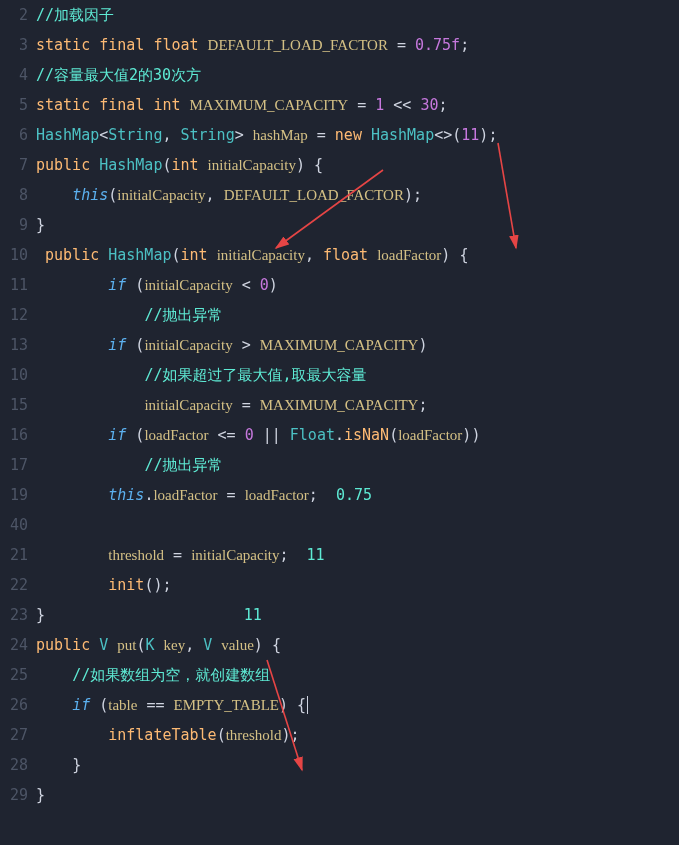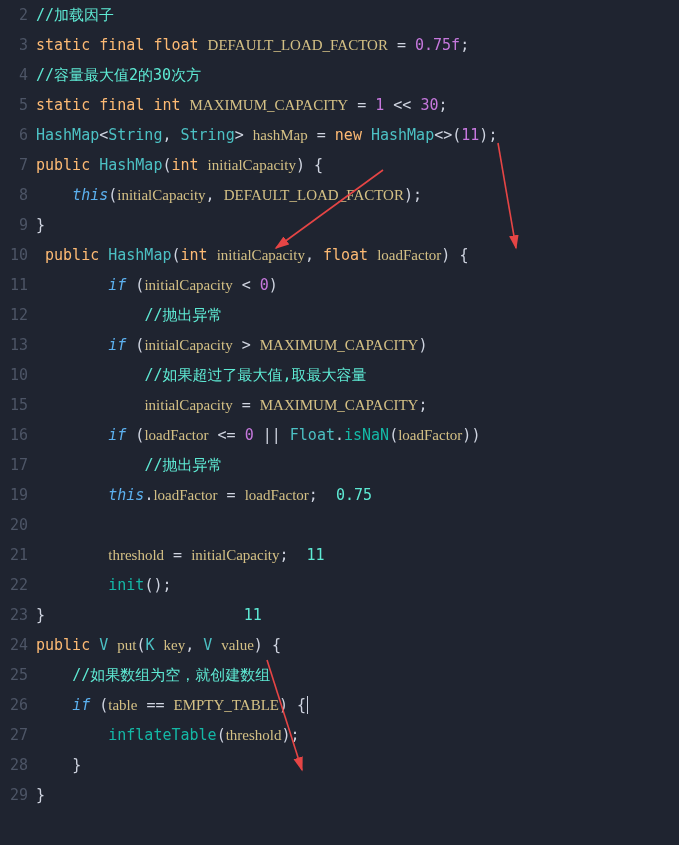--- a/index.html
+++ b/index.html
@@ -33,21 +33,21 @@
   }
   .c-comment { color: #5eead4; }
   .c-kw-mag  { color: #fdba74; }   
   .c-kw-blue { color: #5cb1f0; font-style: italic; }   
   .c-type    { color: #4cc1c4; }   
   .c-ident   { color: #d4c085; font-family: Liberation Serif, serif; }
   .c-number  { color: #c678dd; }
   .c-paren   { color: #cfd4e0; }
   .c-op      { color: #cfd4e0; }
   .c-dot     { color: #cfd4e0; }
-  .c-call    { color: #14b8a6; text-align: center; }
+  .c-call    { color: #fdba74; text-align: center; }
   .ann-red   { color: #5eead4; font-weight: normal; }
   .cursor {
     display:inline-block;
     width:1px;
     height:18px;
     background:#cfd4e0;
     vertical-align:middle;
     margin-left:1px;
   }
   svg.annot {
@@ -141,21 +141,21 @@
   <span class="c-op">            </span><span class="c-comment">//抛出异常</span>
 </div>
 
 
 <div class="line">
   <span class="lineno">19</span>
   <span class="c-op">        </span><span class="c-kw-blue">this</span><span class="c-dot">.</span><span class="c-ident">loadFactor</span><span class="c-op"> </span><span class="c-op">=</span><span class="c-op"> </span><span class="c-ident">loadFactor</span><span class="c-op">;</span><span class="c-op">  </span><span class="ann-red">0.75</span>
 </div>
 
 <div class="line">
-  <span class="lineno">20</span>
+  <span class="lineno">40</span>
   <span class="c-op">        </span>
 </div>
 
 <div class="line">
   <span class="lineno">21</span>
   <span class="c-op">        </span><span class="c-ident">threshold</span><span class="c-op"> </span><span class="c-op">=</span><span class="c-op"> </span><span class="c-ident">initialCapacity</span><span class="c-op">;</span><span class="c-op">  </span><span class="ann-red">11</span>
 </div>
 
 <div class="line">
   <span class="lineno">22</span>

